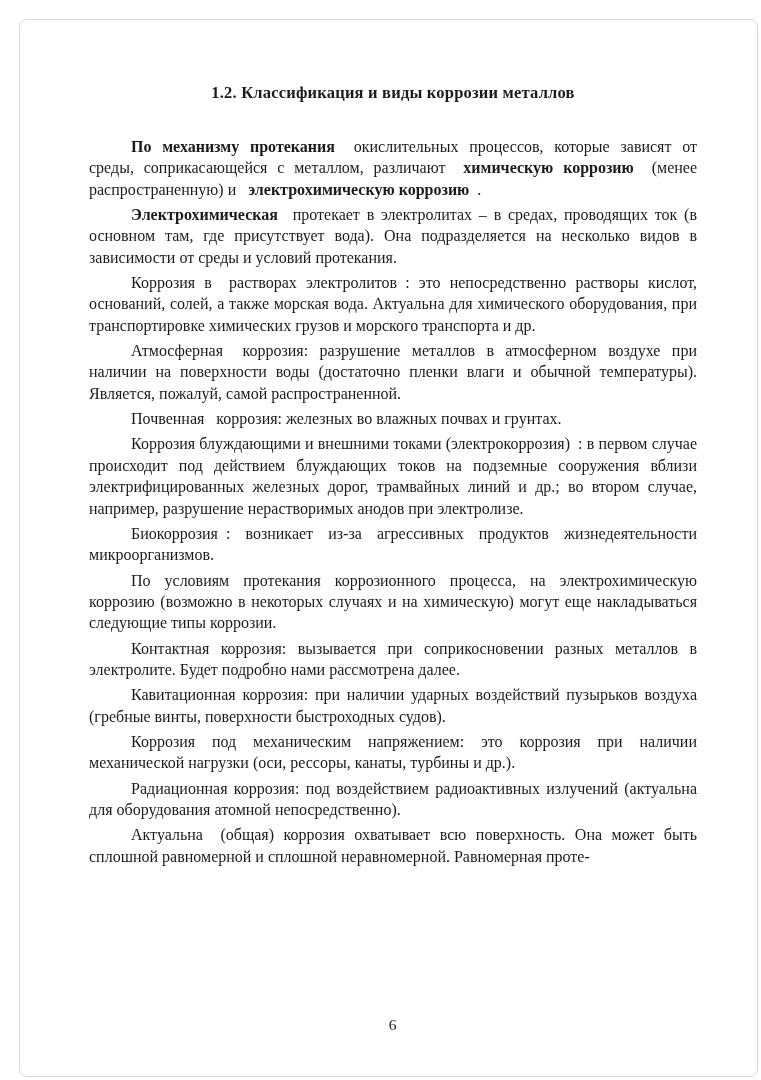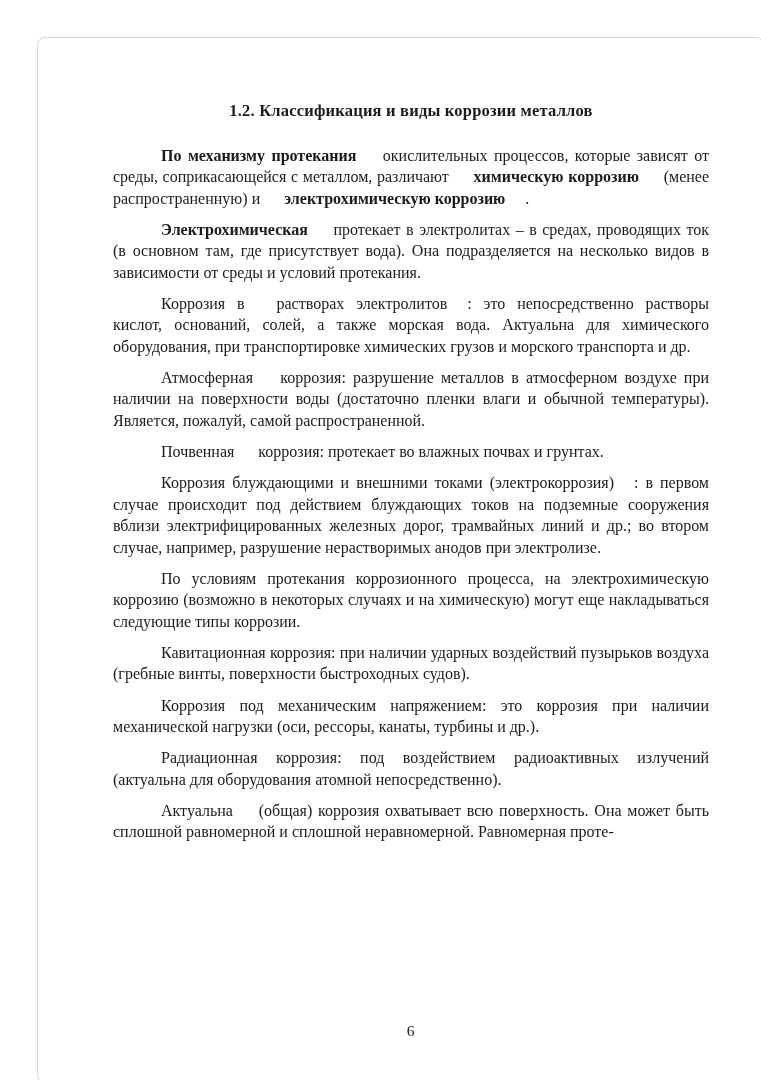--- a/index.html
+++ b/index.html
@@ -1,15 +1,15 @@
 <!DOCTYPE html>
 <html lang="ru"><head>
 <meta charset="utf-8">
 <style>
-  * { margin: 10px; padding: 0; box-sizing: border-box; }
+  * { margin: 4px; padding: 0; box-sizing: border-box; }
   html, body { background: #ffffff; }
   body {
     width: 761px;
     height: 1080px;
     position: relative;
     overflow: hidden;
     font-family: "Liberation Serif", serif;
     color: #1b1b1b;
   }
   .page-frame {
@@ -24,21 +24,21 @@
     top: 71px;
     left: 73px;
     width: 616px;
     text-align: center;
     font-size: 16.5px;
     font-weight: bold;
     letter-spacing: 0.2px;
   }
   .doc-body {
     position: absolute;
-    top: 105px;
+    top: 120px;
     left: 73px;
     width: 616px;
     font-size: 16px;
     line-height: 21.35px;
     text-align: justify;
     hyphens: auto;
     -webkit-hyphens: auto;
   }
   .para { text-indent: 38px; }
   .b { font-weight: bold; }
@@ -62,27 +62,29 @@
 <div class="doc-body">
   <p class="para"><span class="b">По механизму протекания</span><span> окислительных процессов, которые зависят от среды, соприкасающейся с металлом, различают </span><span class="b">химическую коррозию</span><span> (менее распространенную) и </span><span class="b">электрохимическую коррозию</span><span>.</span></p>
 
 
   <p class="para"><span class="b">Электрохимическая</span><span> протекает в электролитах – в средах, проводящих ток (в основном там, где присутствует вода). Она подразделяется на несколько видов в зависимости от среды и условий протекания.</span></p>
 
   <p class="para"><span>Коррозия в </span><span class="i">растворах электролитов</span><span>: это непосредственно растворы кислот, оснований, солей, а также морская вода. Актуальна для химического оборудования, при транспортировке химических грузов и морского транспорта и др.</span></p>
 
   <p class="para"><span class="i">Атмосферная</span><span> коррозия: разрушение металлов в атмосферном воздухе при наличии на поверхности воды (достаточно пленки влаги и обычной температуры). Является, пожалуй, самой распространенной.</span></p>
 
-  <p class="para"><span class="i">Почвенная</span><span> коррозия: протекает во влажных почвах и грунтах.</span></p>
+  <p class="para"><span class="i">Почвенная</span><span> коррозия: железных во влажных почвах и грунтах.</span></p>
 
   <p class="para"><span class="i">Коррозия блуждающими и внешними токами (электрокоррозия)</span><span>: в первом случае происходит под действием блуждающих токов на подземные сооружения вблизи электрифицированных железных дорог, трамвайных линий и др.; во втором случае, например, разрушение нерастворимых анодов при электролизе.</span></p>
 
+  <p class="para"><span class="i">Биокоррозия</span><span>: возникает из-за агрессивных продуктов жизнедеятельности микроорганизмов.</span></p>
 
   <p class="para"><span>По условиям протекания коррозионного процесса, на электрохимическую коррозию (возможно в некоторых случаях и на химическую) могут еще накладываться следующие типы коррозии.</span></p>
 
+  <p class="para"><span>Контактная коррозия: вызывается при соприкосновении разных металлов в электролите. Будет подробно нами рассмотрена далее.</span></p>
 
   <p class="para"><span>Кавитационная коррозия: при наличии ударных воздействий пузырьков воздуха (гребные винты, поверхности быстроходных судов).</span></p>
 
   <p class="para"><span>Коррозия под механическим напряжением: это коррозия при наличии механической нагрузки (оси, рессоры, канаты, турбины и др.).</span></p>
 
 
   <p class="para"><span>Радиационная коррозия: под воздействием радиоактивных излучений (актуальна для оборудования атомной непосредственно).</span></p>
 
 
   <p class="para"><span class="i">Актуальна</span><span> (общая) коррозия охватывает всю поверхность. Она может быть сплошной равномерной и сплошной неравномерной. Равномерная проте-</span></p>

